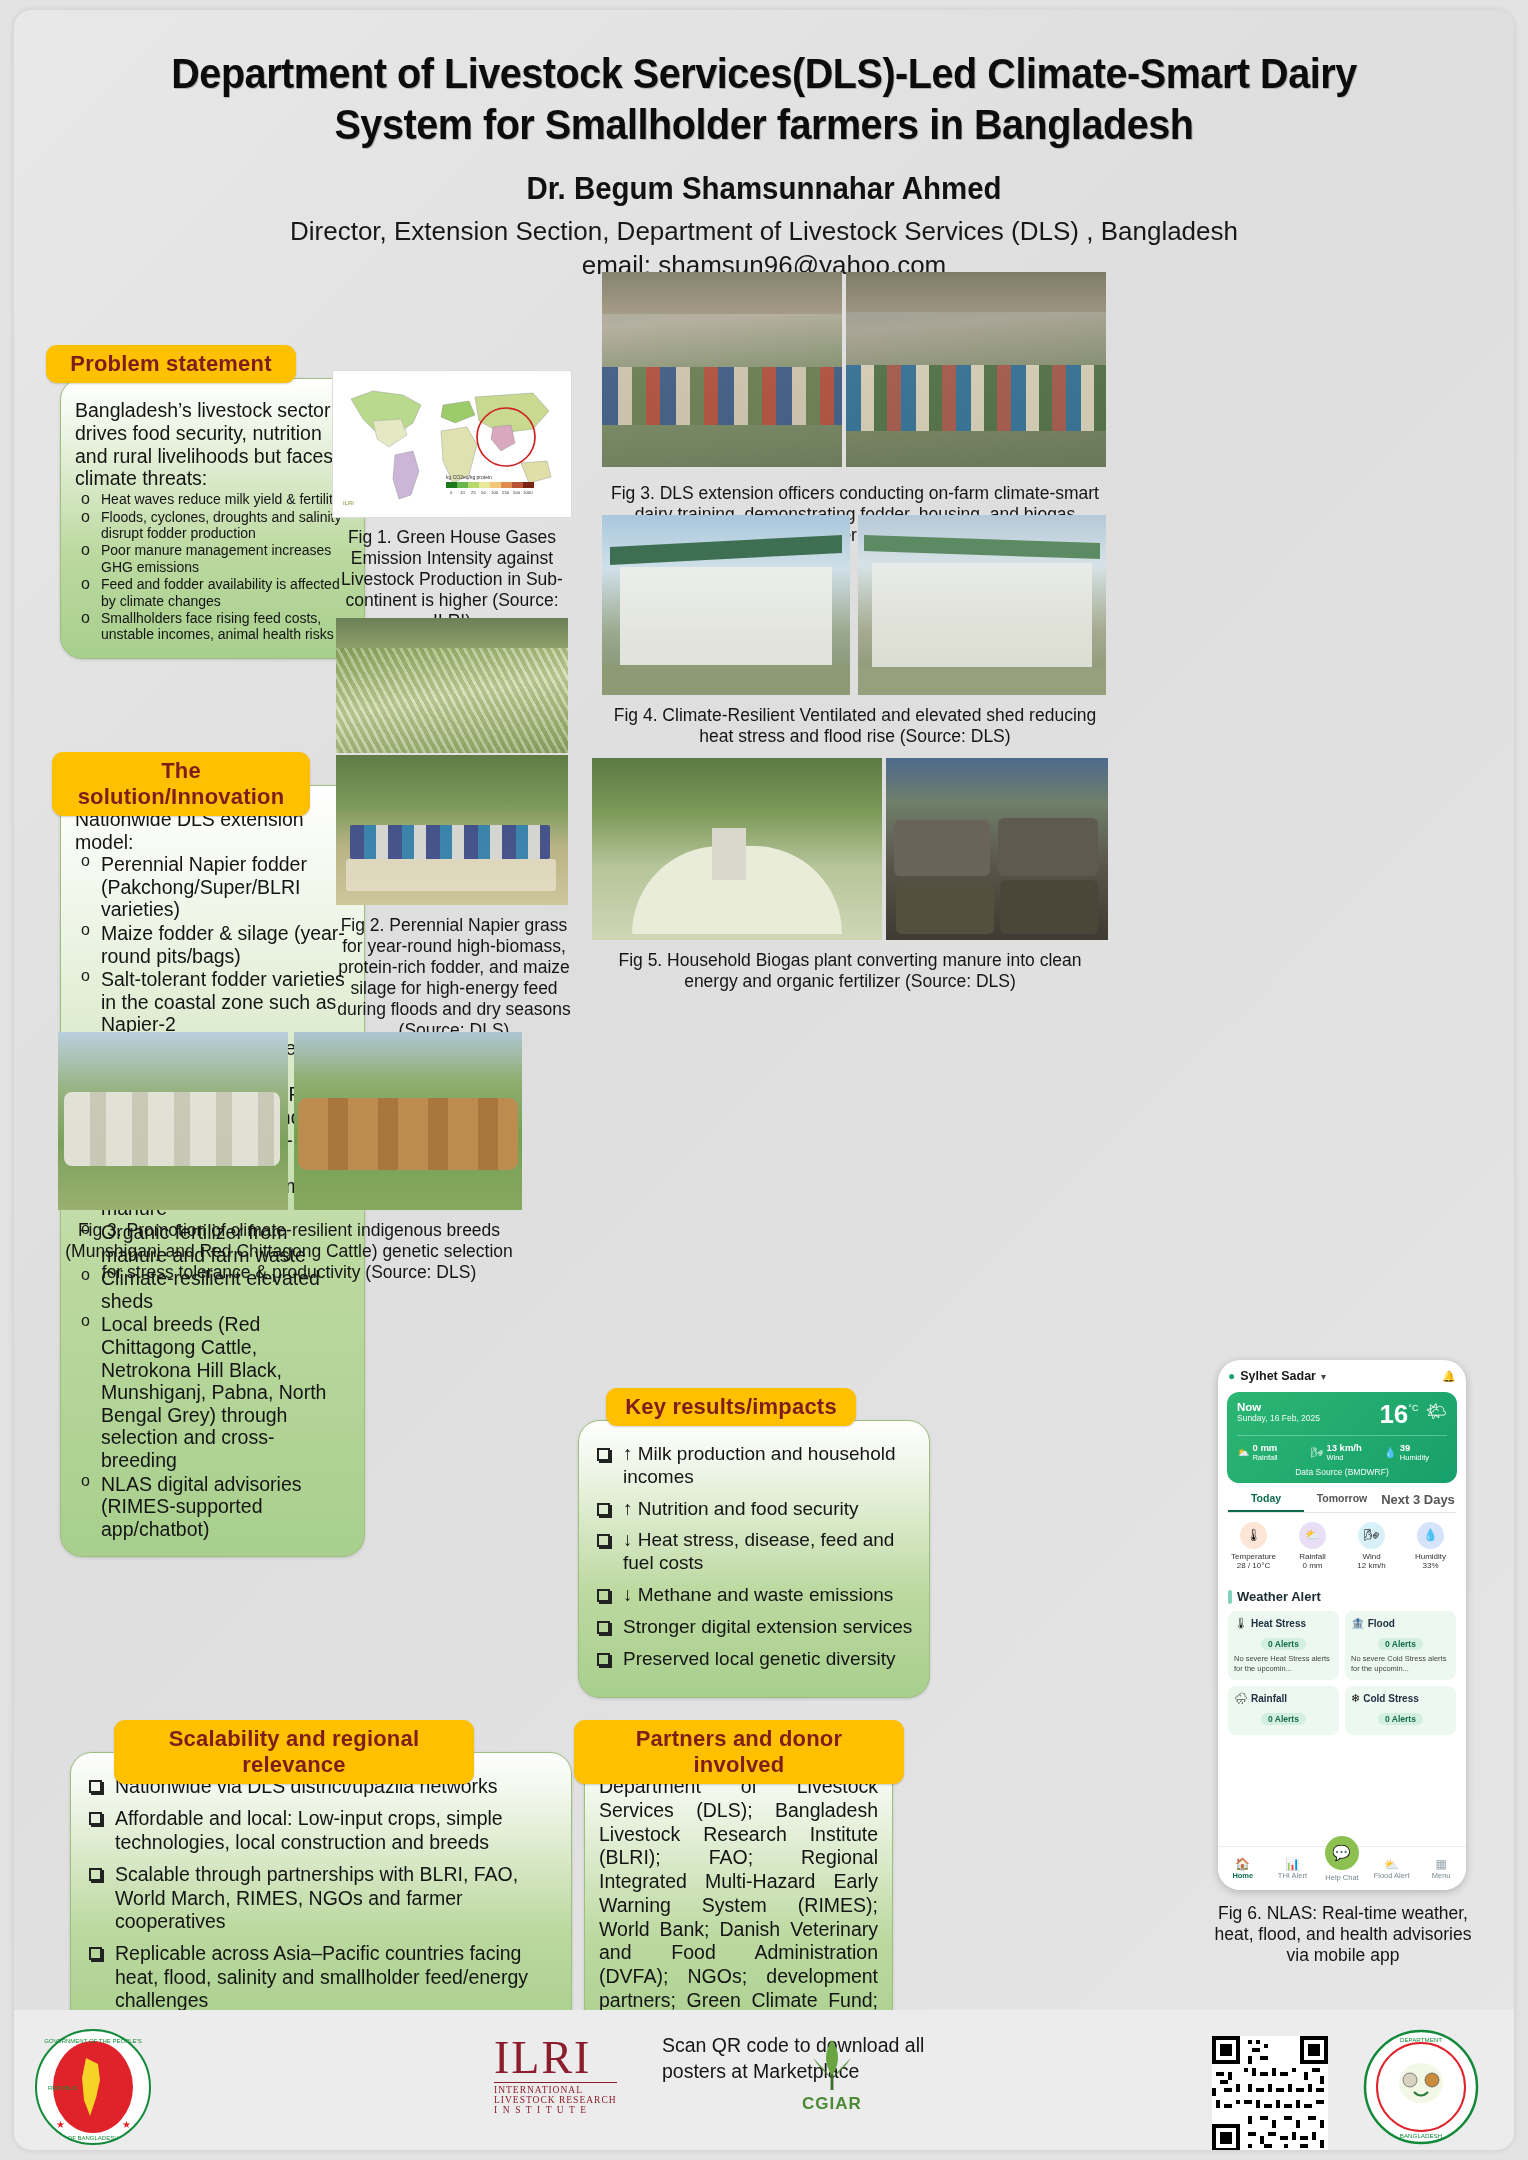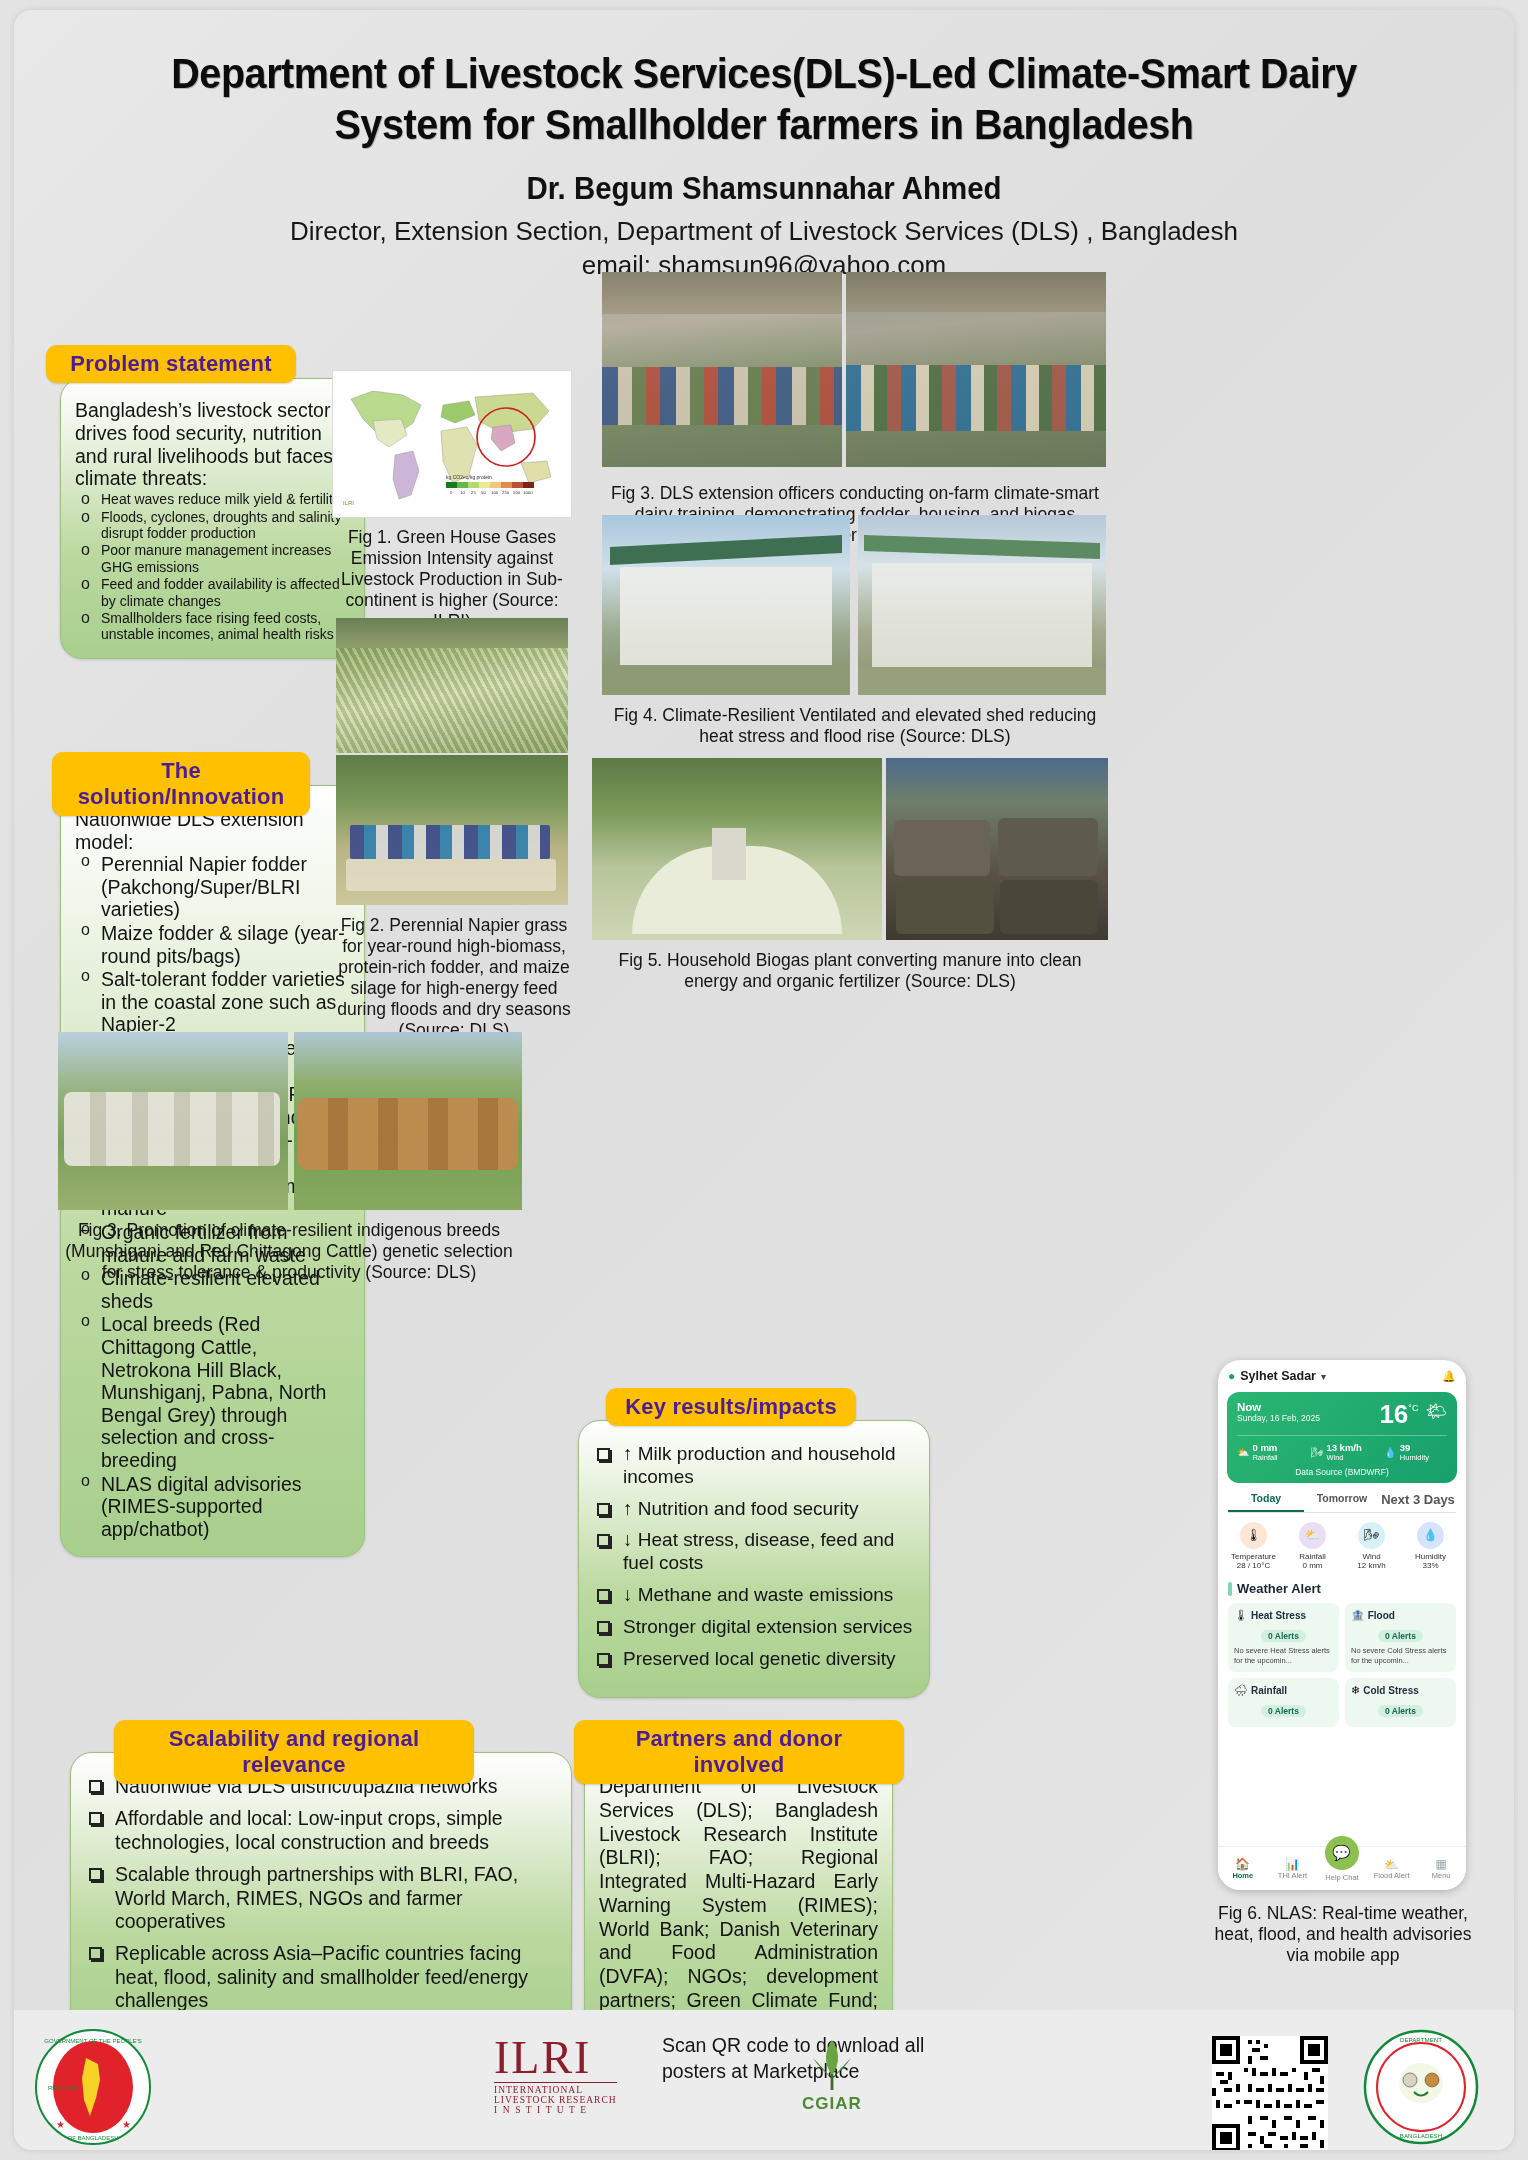--- a/index.html
+++ b/index.html
@@ -35,21 +35,21 @@
   .author {
     text-align:center; font-weight:bold; font-size:31px; margin-top:22px; color:#111;
     transform: scaleX(0.95);
   }
   .affil { text-align:center; font-size:26px; margin-top:9px; color:#171717; }
   .email { text-align:center; font-size:26px; margin-top:3px; color:#171717; }
 
   
   .band {
     background:#FFC000;
-    color:#4c1d95; font-weight:bold; text-align:center;
+    color:#7f1d1d; font-weight:bold; text-align:center;
     border-radius:11px; padding:6px 18px;
     font-size:22px; letter-spacing:.2px;
     box-shadow: 0 1px 2px rgba(0,0,0,.18);
     position:relative; z-index:3;
     display:inline-block;
   }
   .card {
     background: linear-gradient(to bottom,#ffffff 0%,#f2f7ec 14%,#bcd9a0 62%,#a8cf8d 100%);
     border:1px solid #9dc07f;
     border-radius:22px;
@@ -351,21 +351,21 @@
         <div style="font-size:8px;color:#333;margin-top:3px;">Wind</div>
         <div style="font-size:8px;color:#333;">12 km/h</div>
       </div>
       <div style="flex:1;text-align:center;">
         <div style="width:27px;height:27px;border-radius:50%;background:#d5e4fb;margin:0 auto;line-height:27px;font-size:12px;">💧</div>
         <div style="font-size:8px;color:#333;margin-top:3px;">Humidity</div>
         <div style="font-size:8px;color:#333;">33%</div>
       </div>
     </div>
 
-    <div style="display:flex;align-items:center;gap:5px;margin:11px 10px 0 10px;">
+    <div style="display:flex;align-items:center;gap:5px;margin:19px 10px 0 10px;">
       <span style="width:4px;height:14px;background:#7fd4bb;border-radius:2px;"></span>
       <span style="font-size:13px;font-weight:bold;color:#1a2a33;">Weather Alert</span>
     </div>
 
     <div style="display:flex;gap:6px;margin:7px 10px 0 10px;">
       <div style="flex:1;background:#edf8f1;border-radius:8px;padding:6px;">
         <div style="display:flex;align-items:center;gap:3px;">
           <span style="font-size:11px;">🌡</span>
           <span style="font-size:10px;font-weight:bold;color:#203040;">Heat Stress</span>
         </div>

